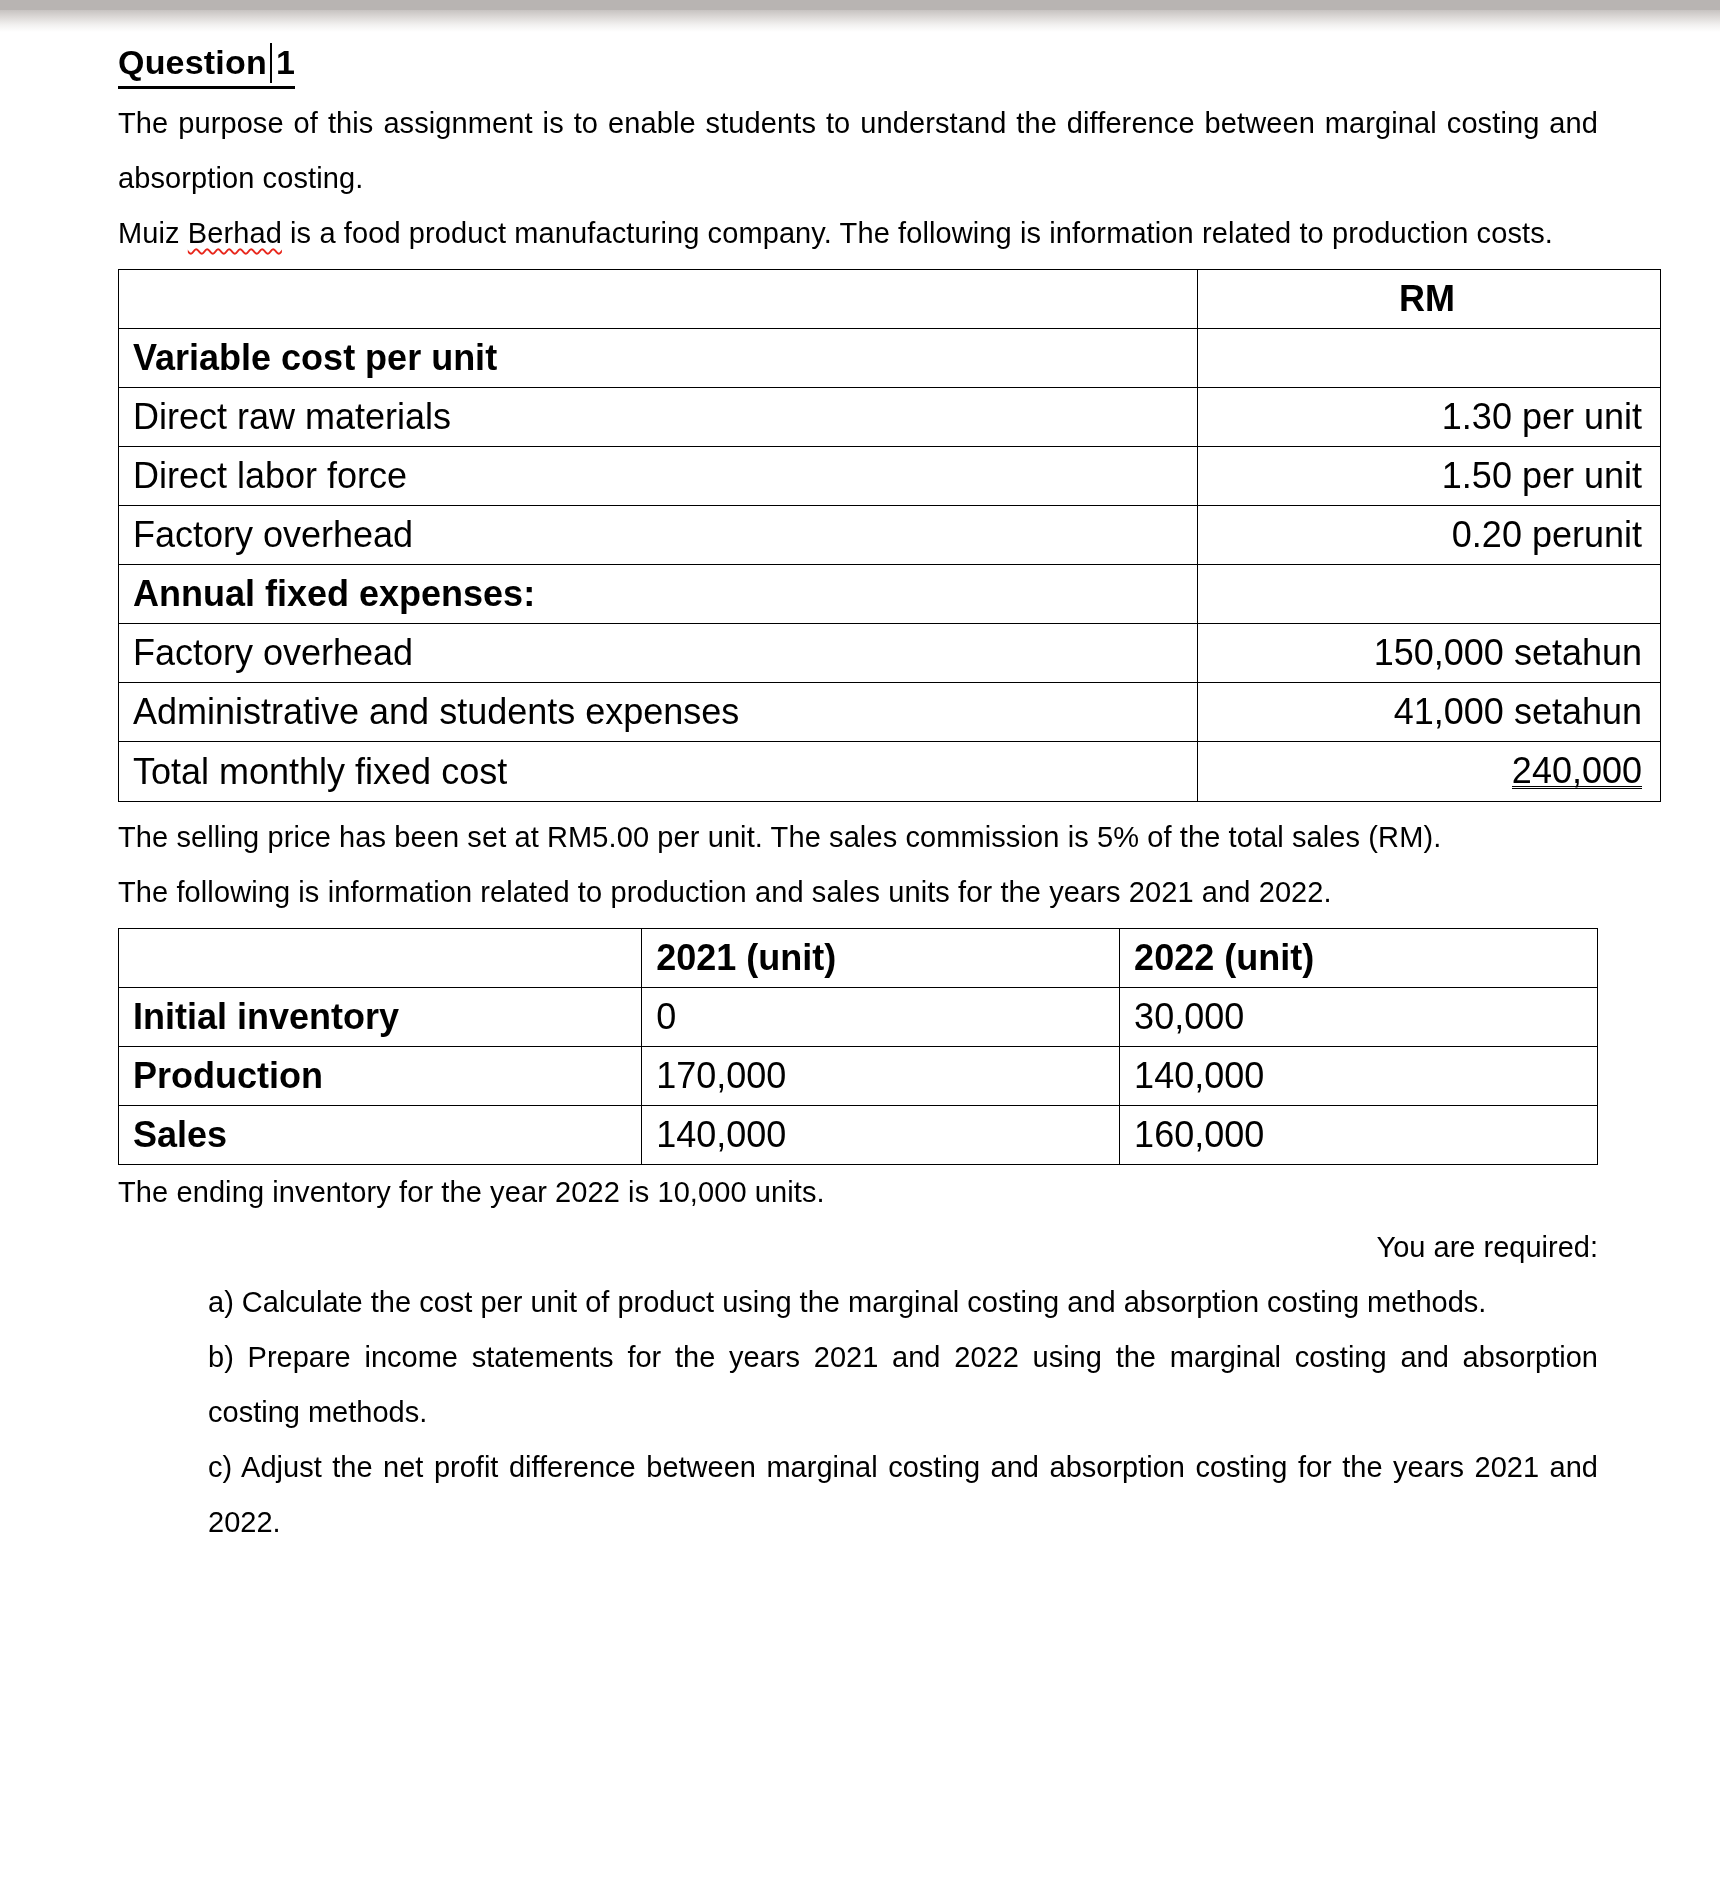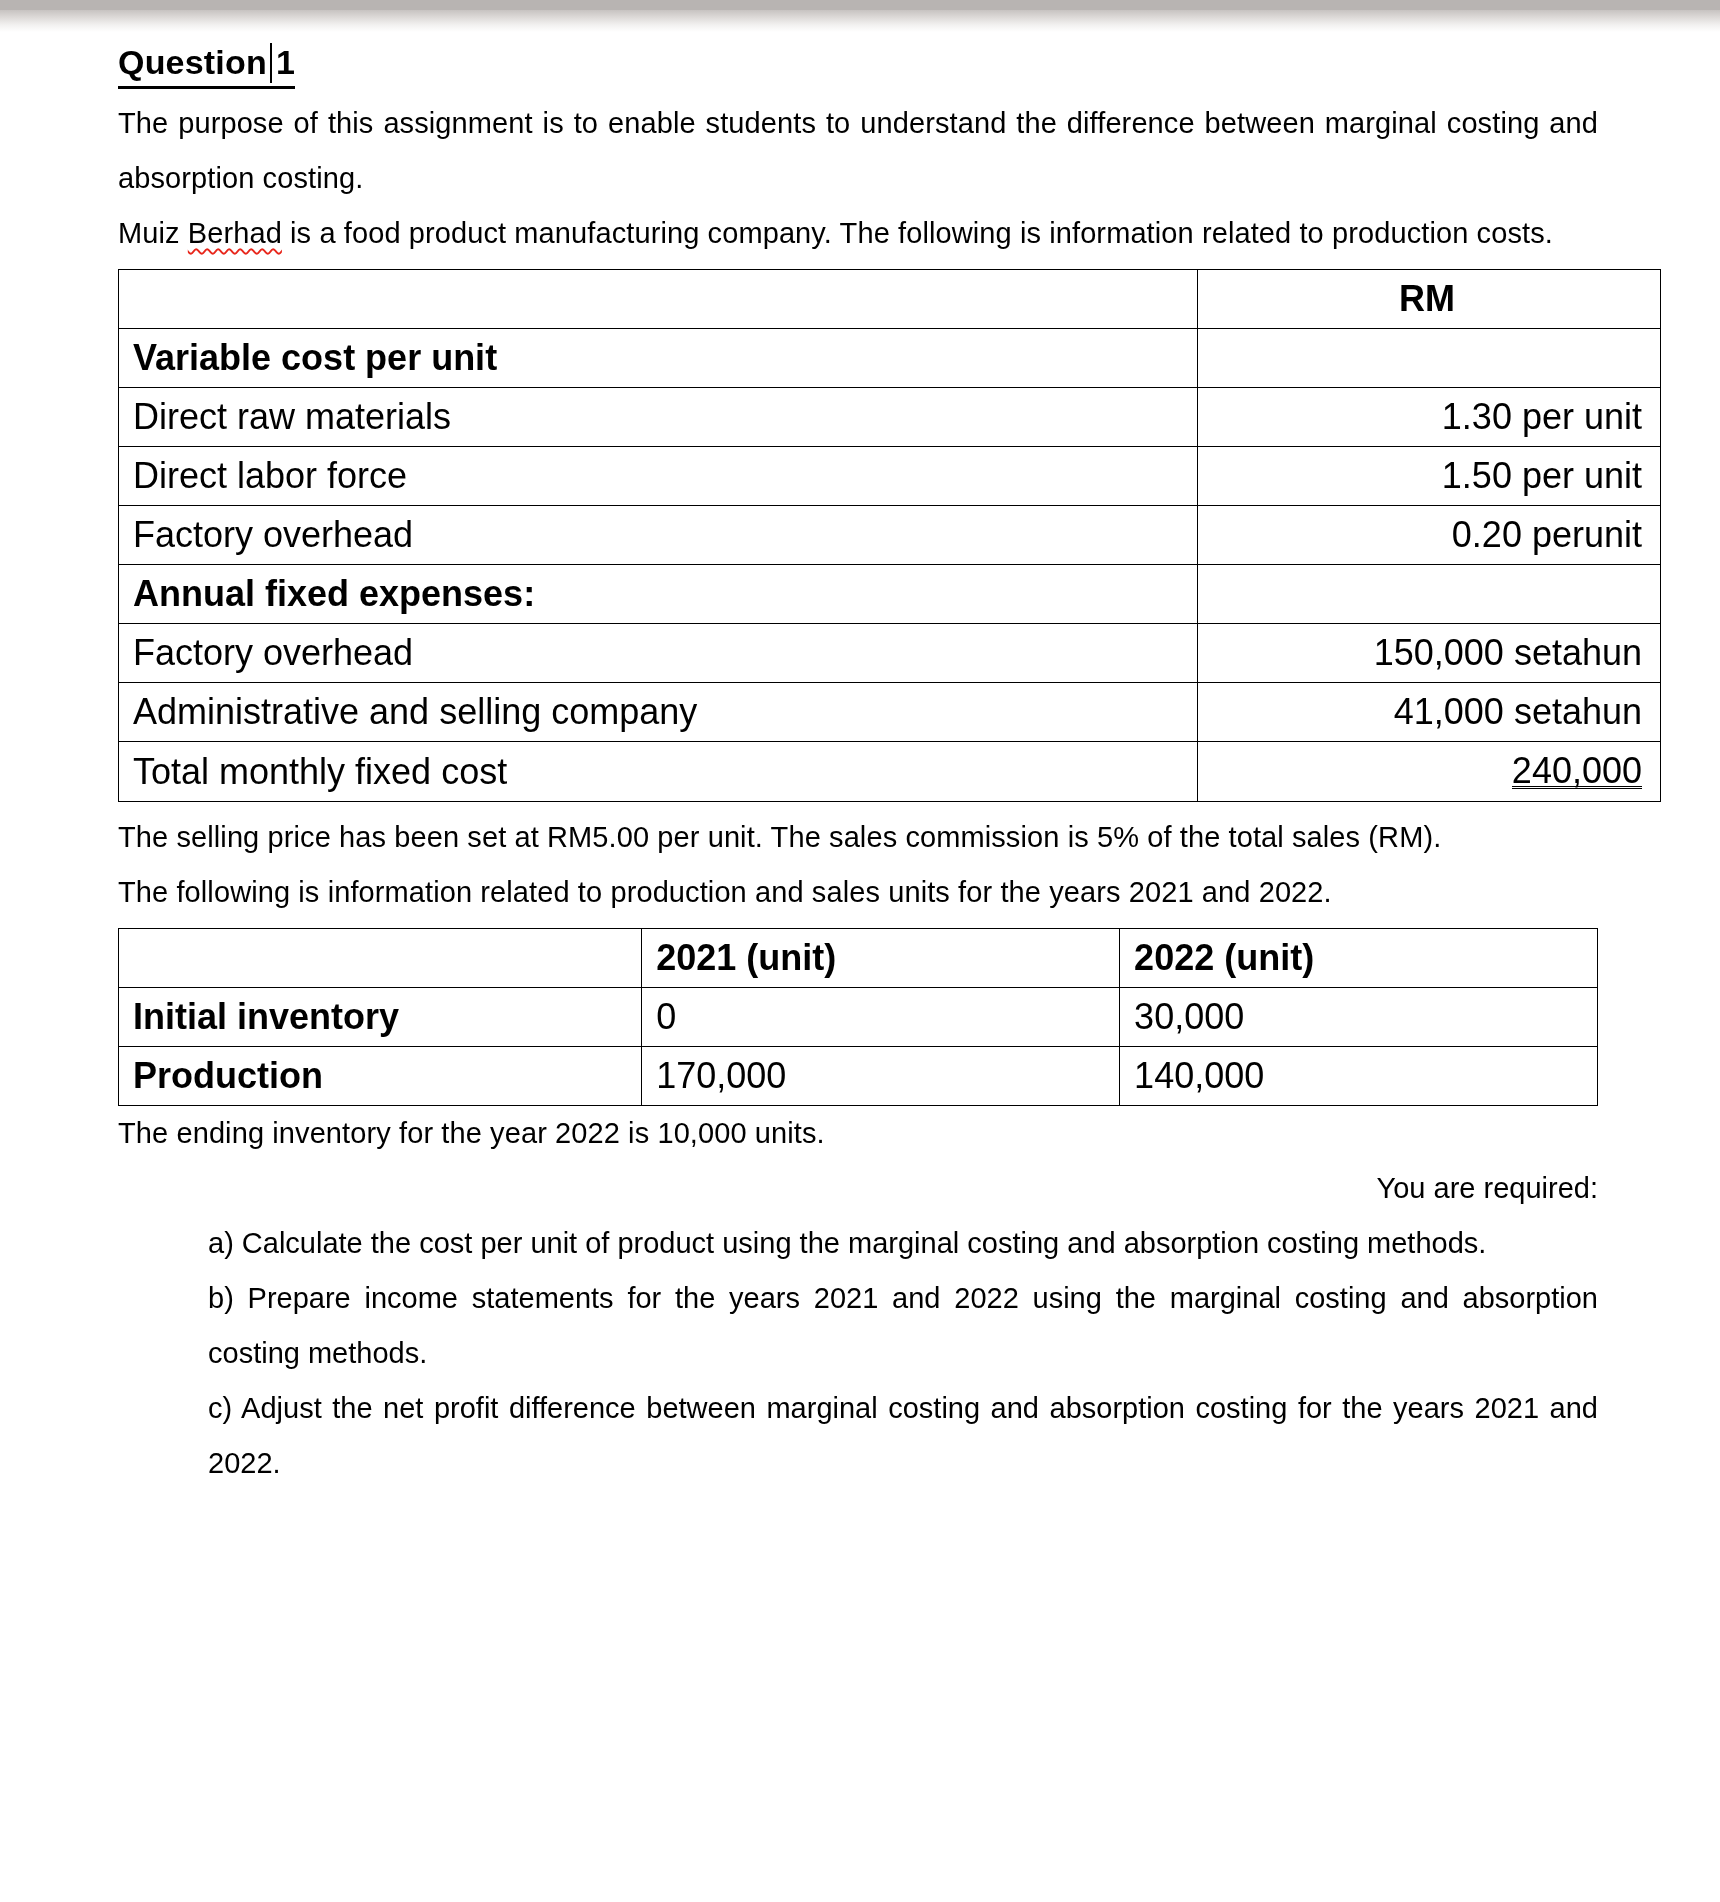--- a/index.html
+++ b/index.html
@@ -179,21 +179,21 @@
         </tr>
         <tr>
           <td class="c-label bold">Annual fixed expenses:</td>
           <td class="c-val"></td>
         </tr>
         <tr>
           <td class="c-label">Factory overhead</td>
           <td class="c-val">150,000 setahun</td>
         </tr>
         <tr>
-          <td class="c-label">Administrative and selling company</td>
+          <td class="c-label">Administrative and students expenses</td>
           <td class="c-val">41,000 setahun</td>
         </tr>
         <tr>
           <td class="c-label">Total monthly fixed cost</td>
           <td class="c-val"><span class="dblunder">240,000</span></td>
         </tr>
       </tbody>
     </table>
 
     <div class="spacer8"></div>
@@ -212,20 +212,25 @@
         </tr>
         <tr>
           <td class="c-name bold">Initial inventory</td>
           <td class="c-y1">0</td>
           <td class="c-y2">30,000</td>
         </tr>
         <tr>
           <td class="c-name bold">Production</td>
           <td class="c-y1">170,000</td>
           <td class="c-y2">140,000</td>
+        </tr>
+        <tr>
+          <td class="c-name bold">Sales</td>
+          <td class="c-y1">140,000</td>
+          <td class="c-y2">160,000</td>
         </tr>
       </tbody>
     </table>
 
     <p class="body nojust">The ending inventory for the year 2022 is 10,000 units.</p>
 
     <div class="req">
       <p class="nojust">You are required:</p>
       <p>a) Calculate the cost per unit of product using the marginal costing and absorption costing methods.</p>
       <p>b) Prepare income statements for the years 2021 and 2022 using the marginal costing and absorption costing methods.</p>

